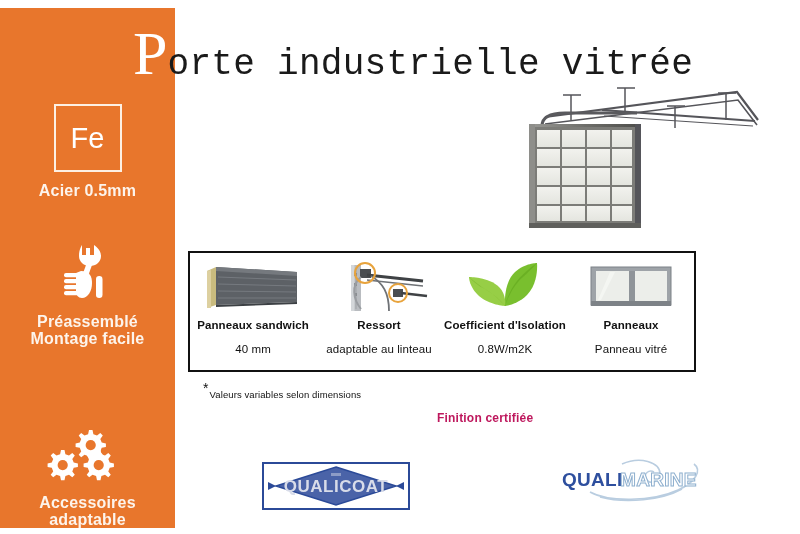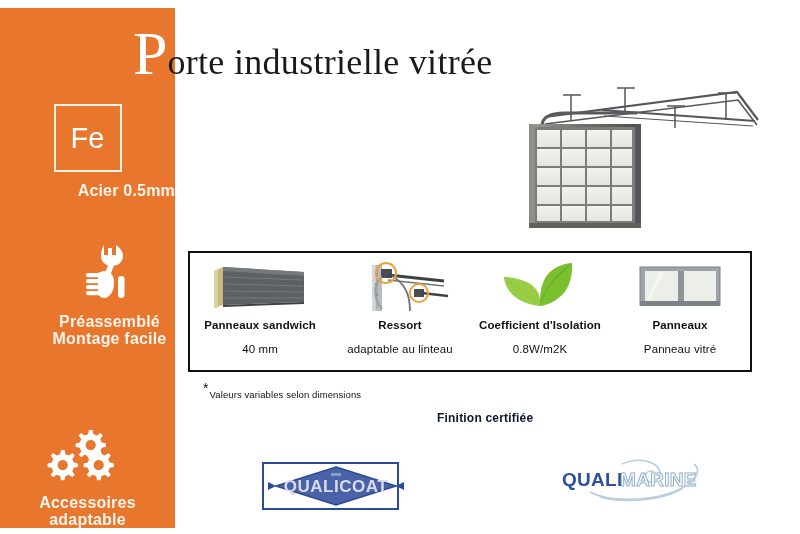--- a/index.html
+++ b/index.html
@@ -35,39 +35,39 @@
     color: #ffffff;
   }
   .side-caption {
     font-size: 16px;
     font-weight: bold;
     letter-spacing: .2px;
     line-height: 17px;
     color: #fdf4ec;
   }
   
-  #fe-block { top: 104px; text-align: right; }
+  #fe-block { top: 104px; }
   .fe-square {
     width: 68px;
     height: 68px;
     margin: 0 auto 10px auto;
     border: 2px solid #fdf0e4;
     box-sizing: border-box;
     display: flex;
     align-items: center;
     justify-content: center;
   }
   .fe-symbol {
     font-size: 29px;
     color: #ffffff;
     font-family: "Liberation Sans", sans-serif;
     line-height: 1;
   }
   
-  #wrench-block { top: 243px; margin-left: 22px; }
+  #wrench-block { top: 243px; }
   #gears-block  { top: 430px; }
   .side-icon {
     display: block;
     margin: 0 auto 12px auto;
   }
 
   
   #title-wrap {
     position: absolute;
     left: 133px;
@@ -78,38 +78,38 @@
     white-space: nowrap;
   }
   #title-initial {
     font-family: "Liberation Serif", serif;
     font-size: 62px;
     line-height: 62px;
     color: #ffffff;
     font-weight: normal;
   }
   #title-rest {
-    font-family: Liberation Serif, serif;
+    font-family: Liberation Mono, monospace;
     font-size: 36px;
     line-height: 62px;
     color: #1a1a1a;
     font-weight: normal;
     letter-spacing: .3px;
     text-align: right;
   }
 
   
   #hero { position: absolute; left: 505px; top: 80px; }
 
   
   #feature-box {
     position: absolute;
     left: 188px;
     top: 251px;
-    width: 564px;
+    width: 508px;
     height: 121px;
     border: 2px solid #111111;
     box-sizing: border-box;
     background: #ffffff;
     display: flex;
   }
   .feature-col {
     flex: 1 1 25%;
     display: flex;
     flex-direction: column;
@@ -155,30 +155,30 @@
     font-size: 14px;
     vertical-align: 5px;
     margin-right: 1px;
   }
   #certified-line {
     position: absolute;
     left: 437px;
     top: 411px;
     font-size: 12px;
     font-weight: bold;
-    color: #0f172a;
+    color: #be185d;
     letter-spacing: .2px;
   }
 
   
   #qualicoat-logo {
     position: absolute;
     left: 262px;
     top: 462px;
-    width: 137px;
+    width: 148px;
     height: 48px;
     border: 2px solid #2b4a98;
     box-sizing: border-box;
     background: #ffffff;
     text-decoration: underline;
   }
   #qualimarine-logo {
     position: absolute;
     left: 556px;
     top: 458px;

